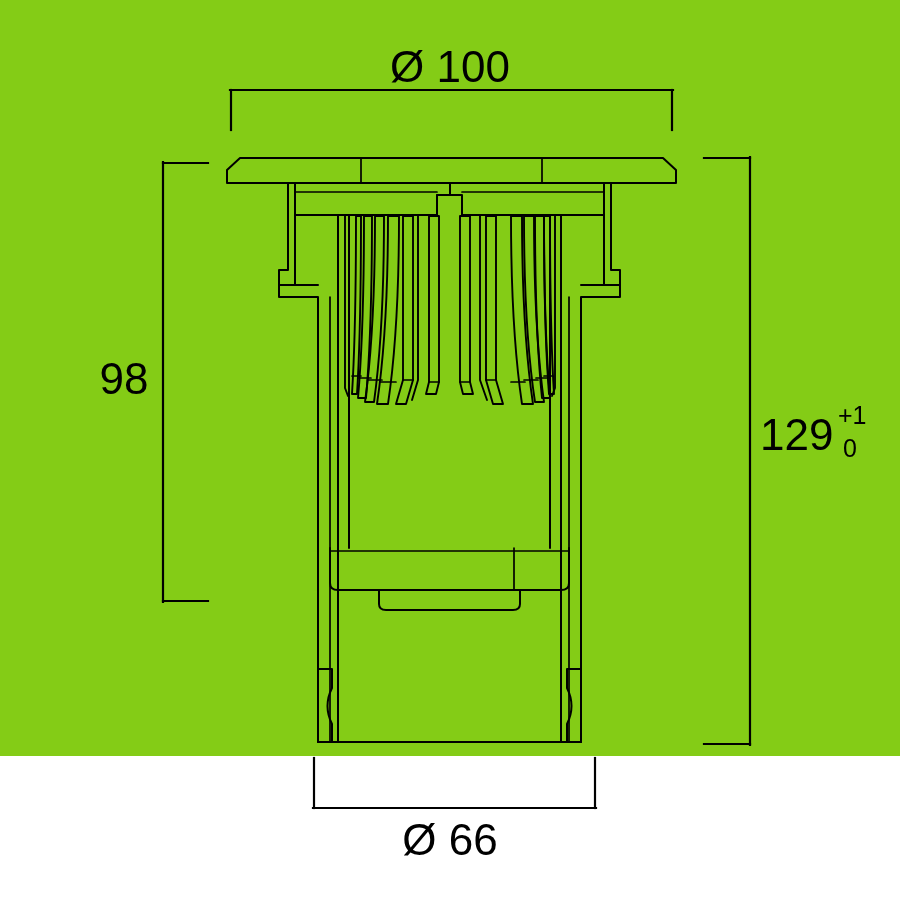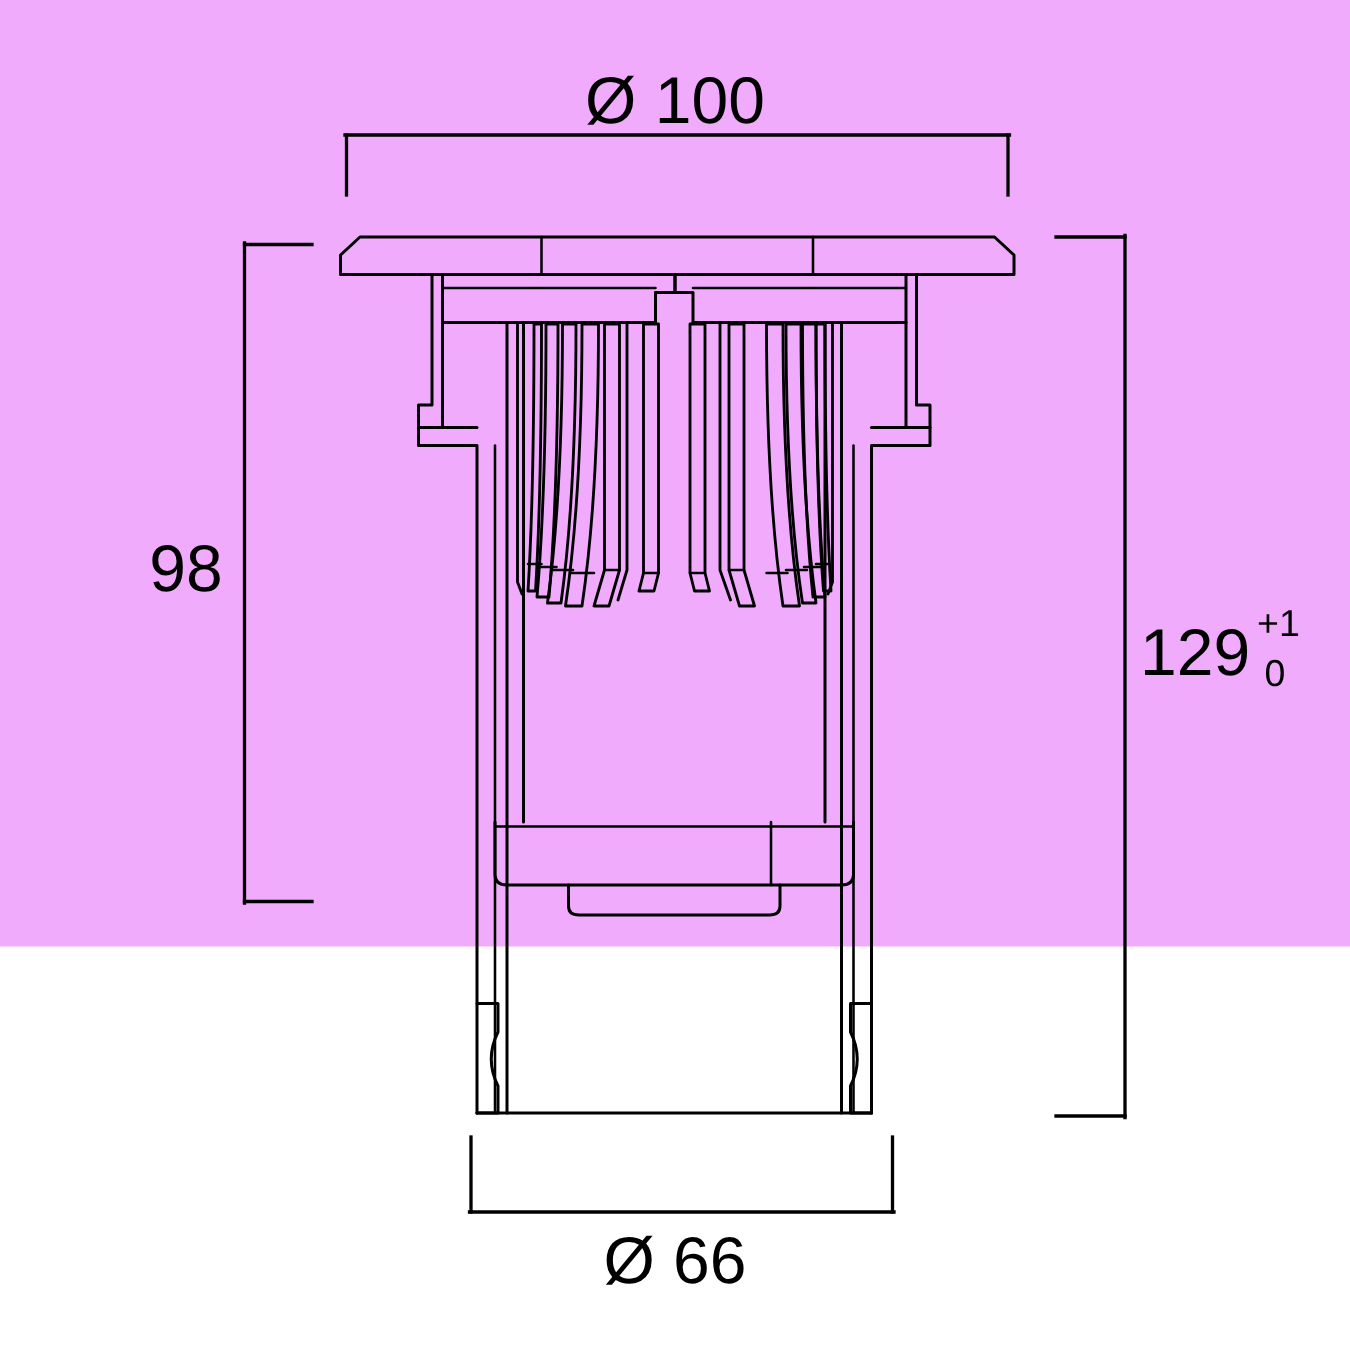--- a/index.html
+++ b/index.html
@@ -10,22 +10,22 @@
   }
   body {
     width: 900px;
     height: 900px;
     overflow: hidden;
     font-family: "Liberation Sans", sans-serif;
   }
   #drawing-root {
     position: relative;
     width: 900px;
-    height: 631px;
-    background: #f0abfc;
+    height: 756px;
+    background: #84cc16;
   }
   svg#technical-drawing {
     display: block;
     width: 900px;
     height: 900px;
   }
   .dim-line {
     stroke: #000000;
     stroke-width: 2.2;
     fill: none;

